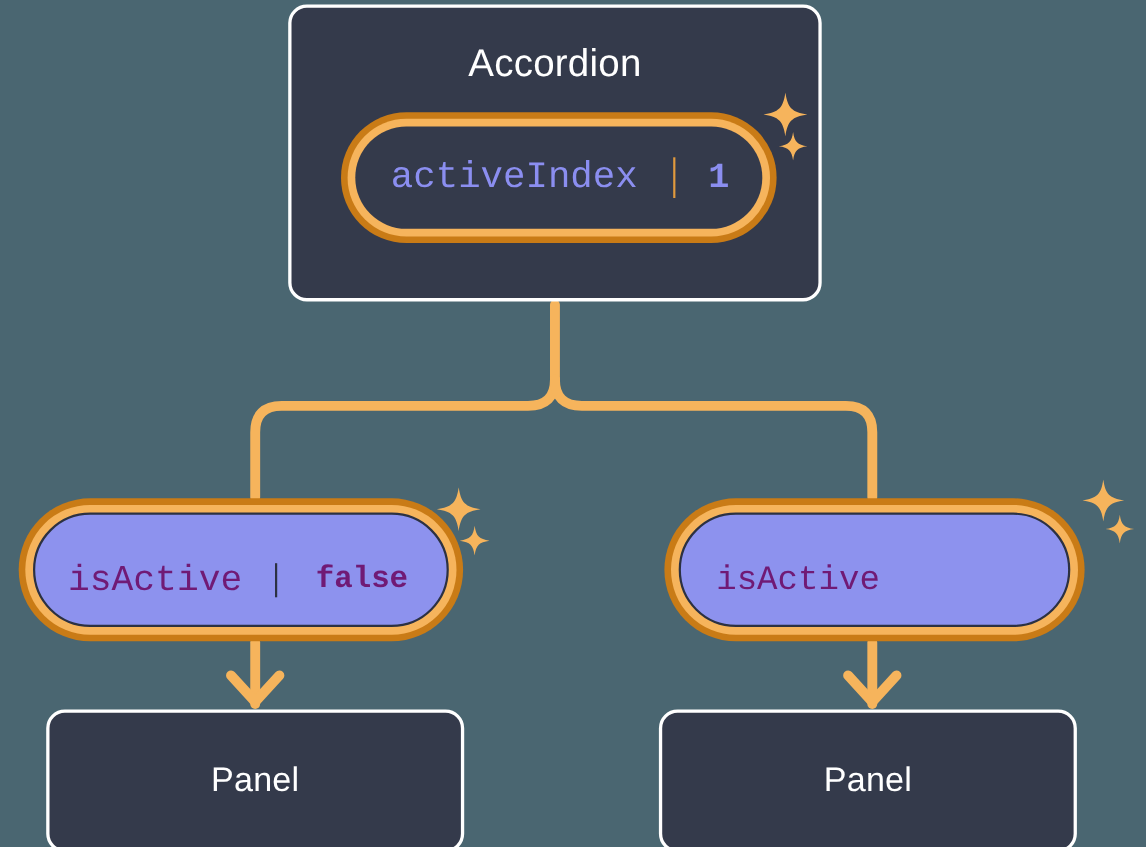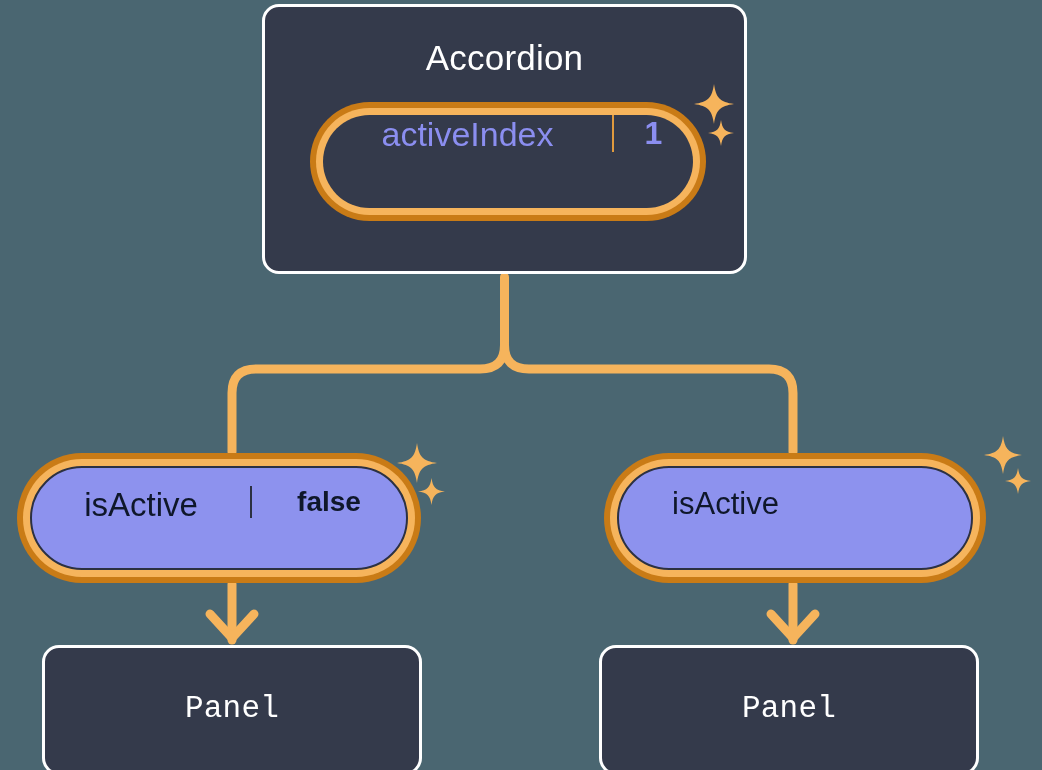--- a/index.html
+++ b/index.html
@@ -57,21 +57,20 @@
   .panel-card {
     top: 645px;
     width: 380px;
     height: 130px;
   }
   #panel-card-left  { left: 42px; }
   #panel-card-right { left: 599px; }
   .panel-card .comp-title {
     font-size: 31px;
     margin-top: 43px;
-    font-family: Liberation Mono, monospace;
   }
 
   
   .state-pill {
     position: absolute;
     box-sizing: border-box;
     border-radius: 999px;
     display: flex;
     align-items: stretch;
     background: #c97b16;           
@@ -82,24 +81,25 @@
     display: flex;
     align-items: stretch;
     border-radius: 999px;
     background: #f6b45c;           
     padding: 7px;
     box-sizing: border-box;
   }
   .state-pill .pill-body {
     flex: 1 1 auto;
     display: flex;
-    align-items: flex-start;
+    align-items: center;
     border-radius: 999px;
     overflow: hidden;
     box-sizing: border-box;
+    font-family: Liberation Mono, monospace;
   }
   .pill-cell {
     display: flex;
     align-items: center;
     justify-content: center;
     white-space: nowrap;
     box-sizing: border-box;
   }
   .pill-key  { font-weight: 400; }
   .pill-val  { font-weight: 700; }
@@ -112,21 +112,21 @@
   .pill-dark .pill-key,
   .pill-dark .pill-val { color: #8b8ef0; }
   .pill-dark .pill-val { border-left: 2px solid #e09a3e; }
 
   
   .pill-purple .pill-body {
     background: #8d92ee;
     border: 2px solid #2c3142;
   }
   .pill-purple .pill-key,
-  .pill-purple .pill-val { color: #0f172a; margin-top: 18px; }
+  .pill-purple .pill-val { color: #701a75; margin-top: 18px; }
   .pill-purple .pill-val { border-left: 2px solid #2c3142; }
 
   #pill-accordion {
     left: 310px;
     top: 102px;
     width: 396px;
     height: 119px;
   }
   #pill-accordion .pill-key { flex: 0 0 289px; font-size: 34px; }
   #pill-accordion .pill-val { flex: 1 1 auto;  font-size: 32px; }

